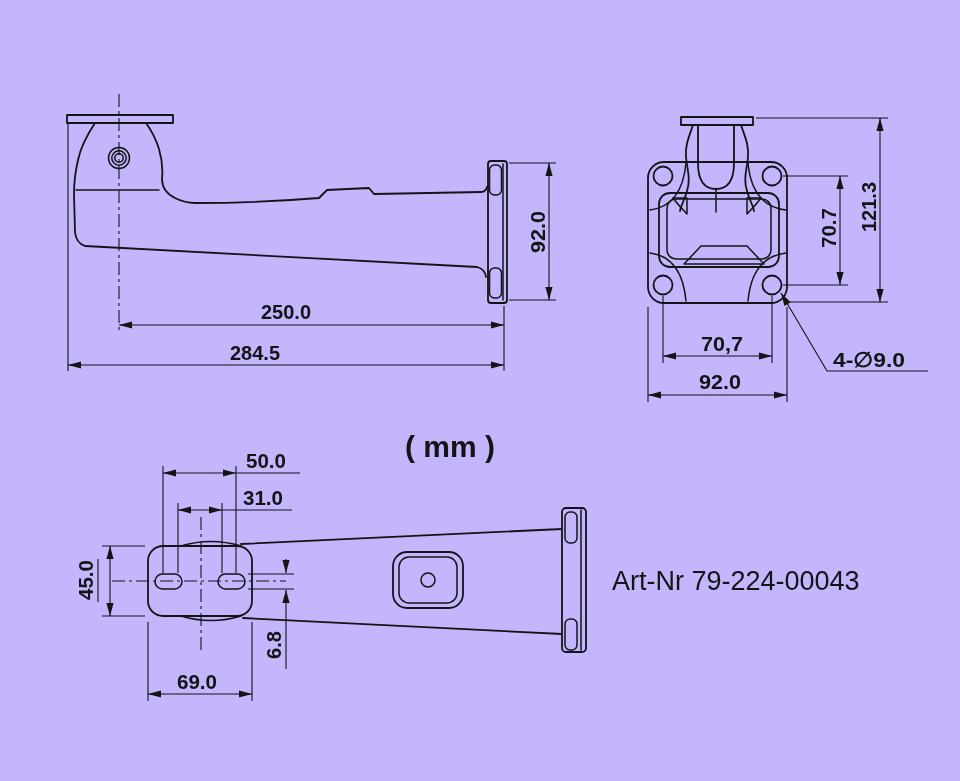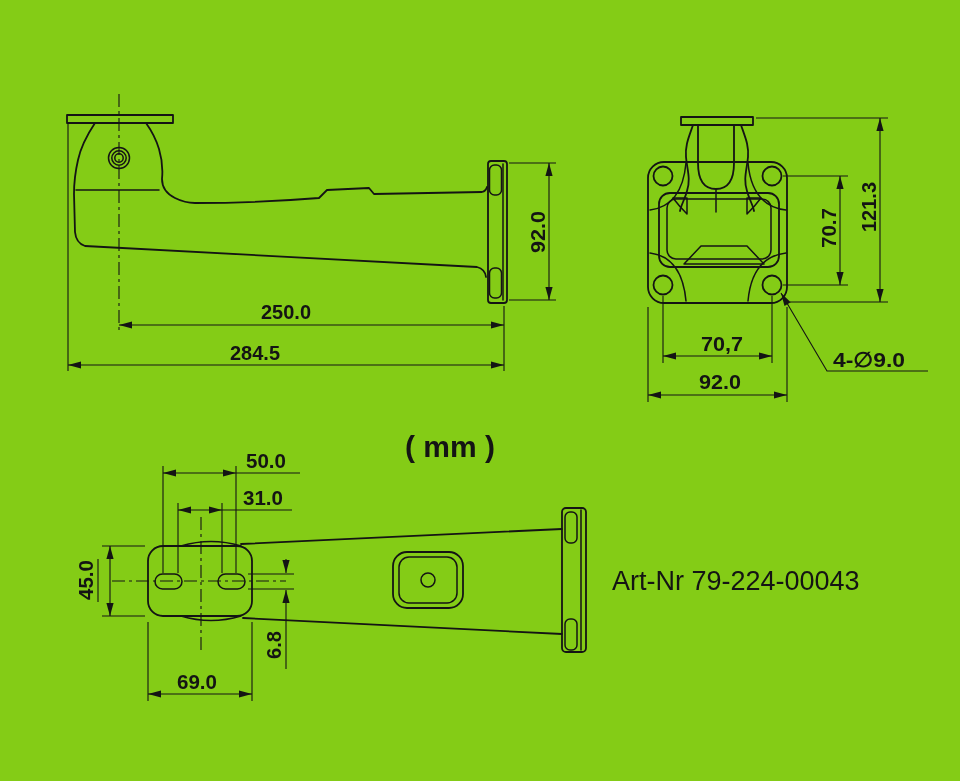--- a/index.html
+++ b/index.html
@@ -1,19 +1,19 @@
 <!DOCTYPE html>
 <html><head>
 <meta charset="utf-8">
 <style>
   html,body { margin:0; padding:0; background:#ffffff; }
   .sheet {
     position:relative;
     width:960px; height:781px;
-    background:#84cc16;
+    background:#c4b5fd;
     font-family:"Liberation Sans", sans-serif;
     overflow:hidden;
   }
   svg { display:block; }
   
   .o  { fill:none; stroke:#141414; stroke-width:1.8; stroke-linecap:round; stroke-linejoin:round; }
   .o2 { fill:none; stroke:#141414; stroke-width:1.5; stroke-linecap:round; stroke-linejoin:round; }
   
   .d  { fill:none; stroke:#141414; stroke-width:1.1; }
   

